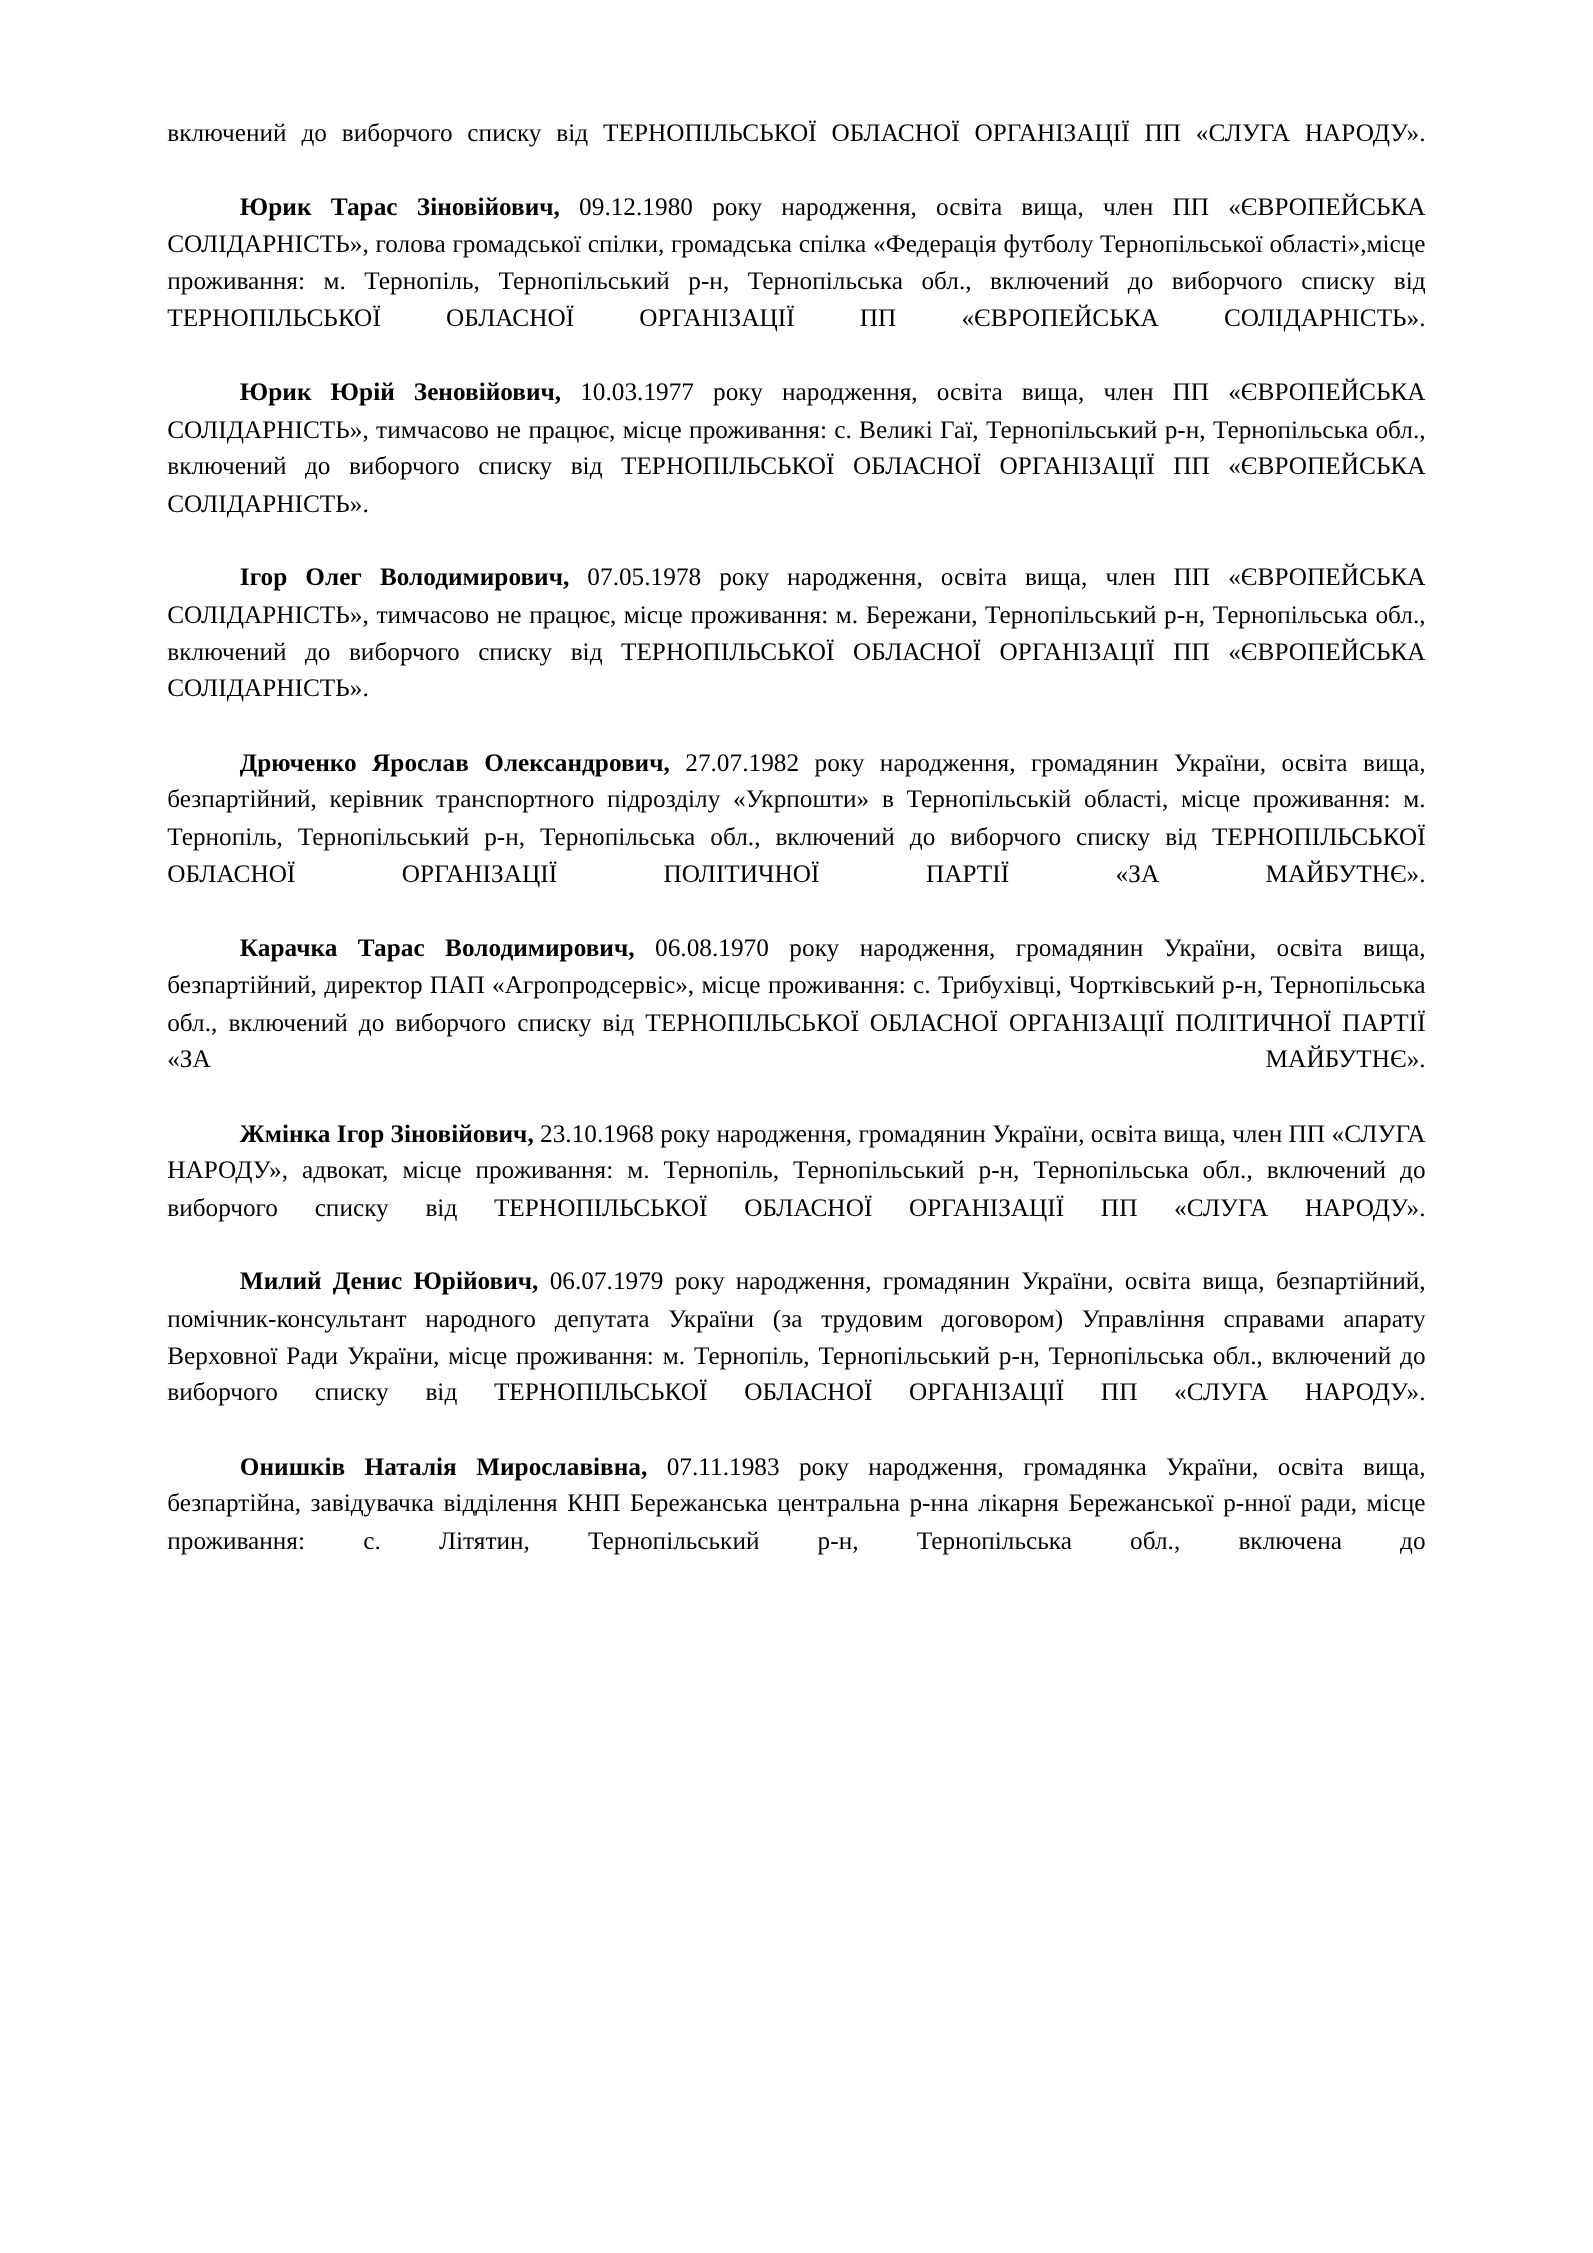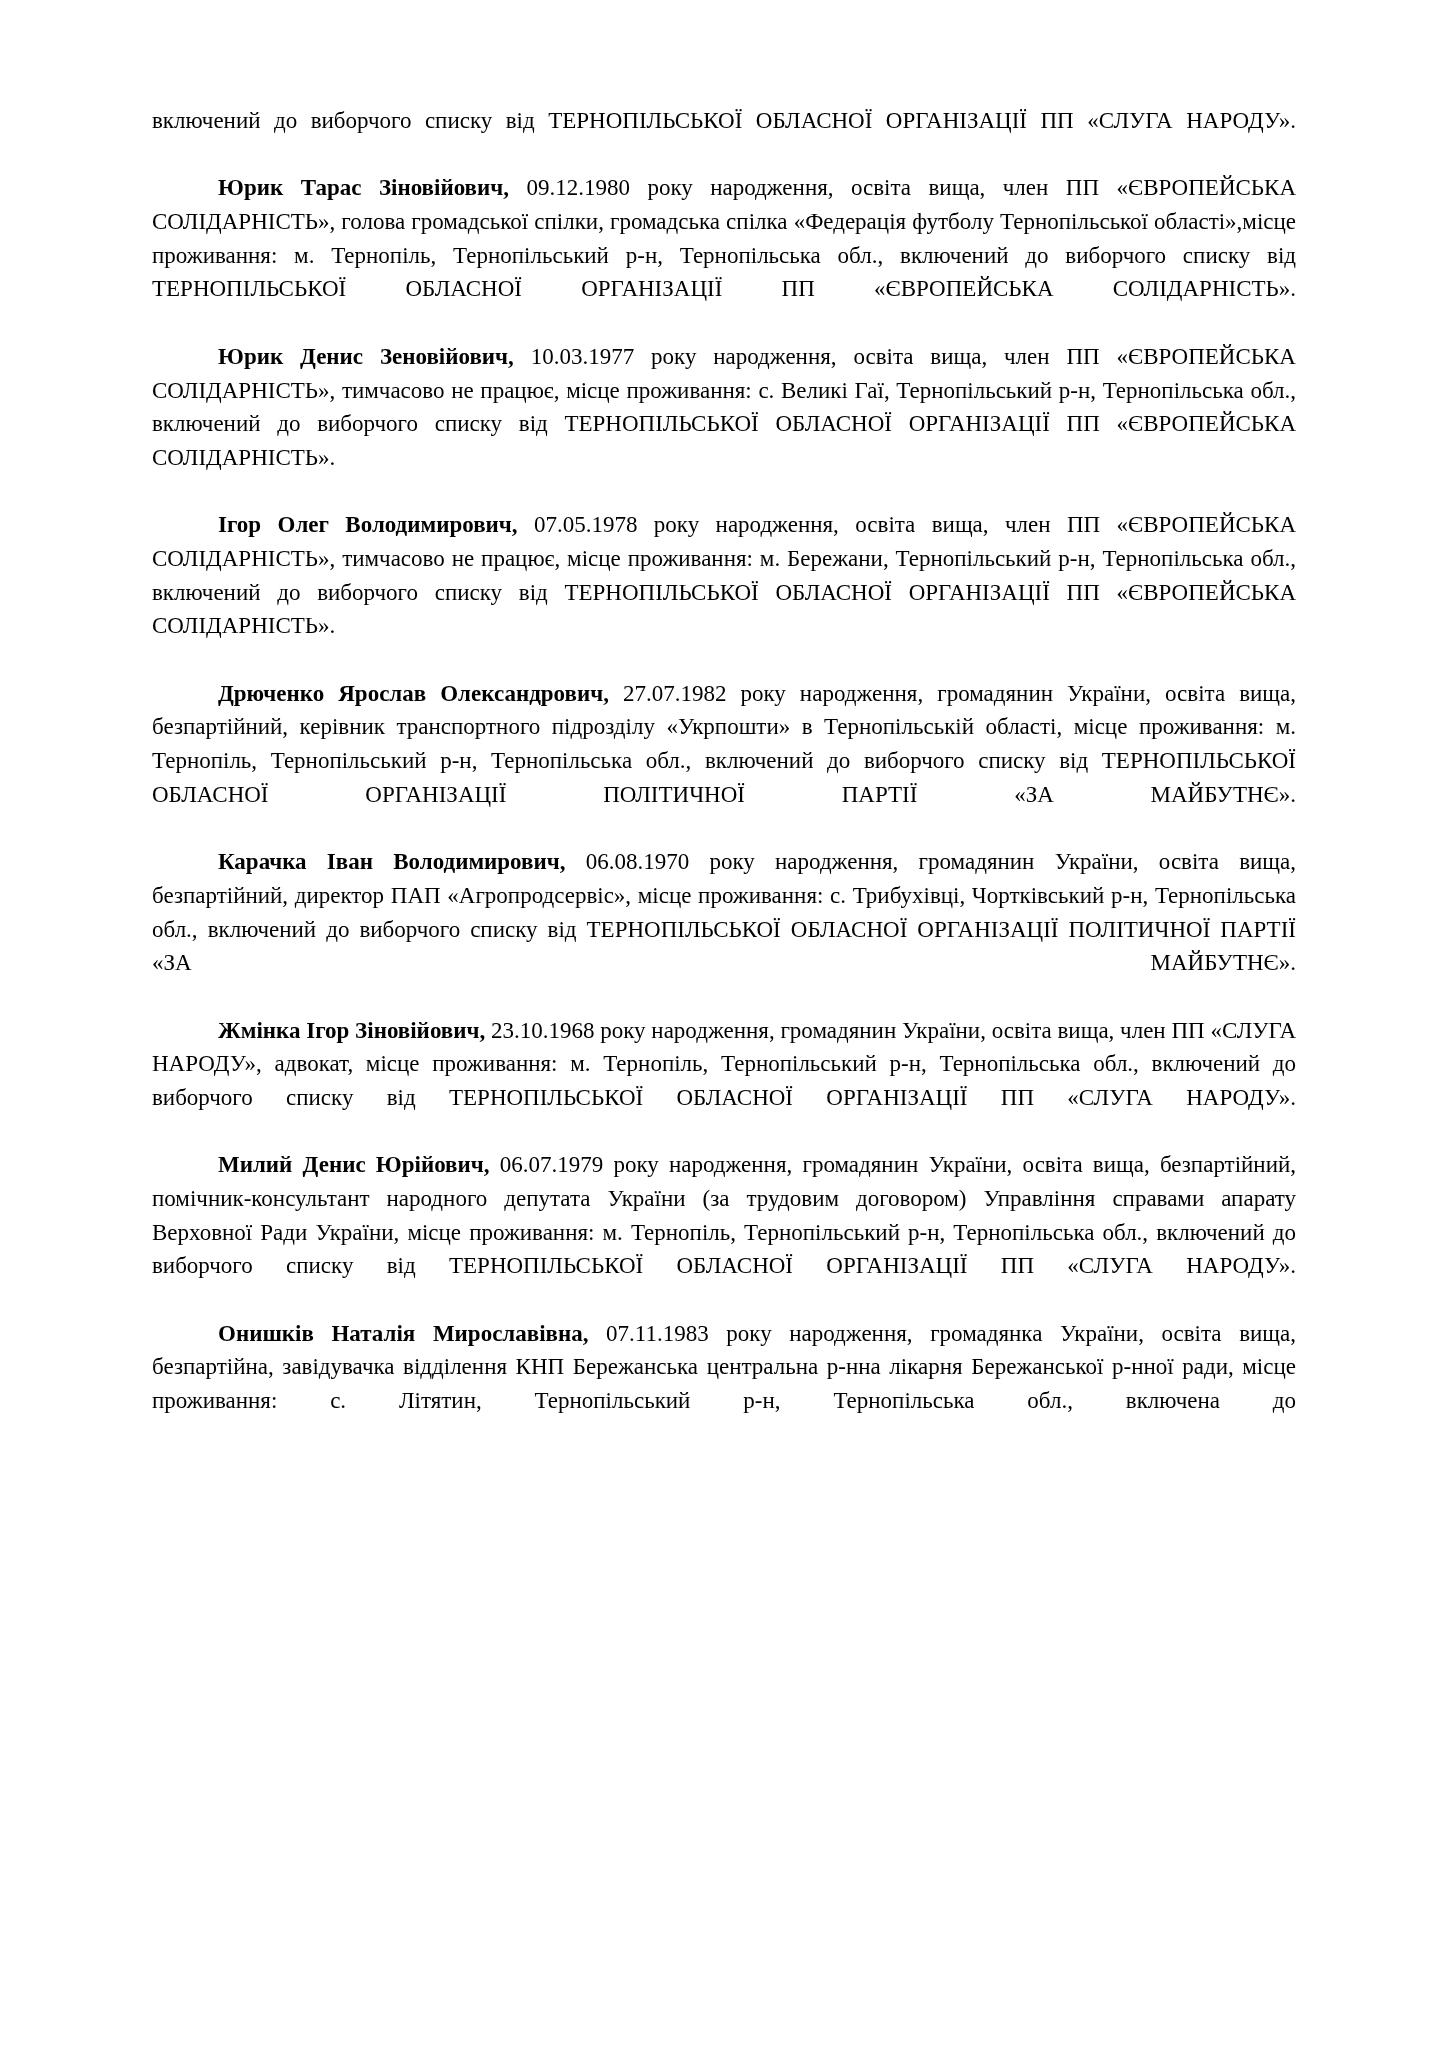--- a/index.html
+++ b/index.html
@@ -47,27 +47,27 @@
 </head>
 <body>
 
 <div class="page">
   <div class="doc-body">
 
     <p class="para"><span class="txt">включений до виборчого  списку від ТЕРНОПІЛЬСЬКОЇ ОБЛАСНОЇ ОРГАНІЗАЦІЇ  ПП «СЛУГА НАРОДУ».</span></p>
 
     <p class="para indented"><span class="nm">Юрик Тарас Зіновійович,</span><span class="txt"> 09.12.1980 року народження, освіта вища, член ПП «ЄВРОПЕЙСЬКА  СОЛІДАРНІСТЬ», голова громадської спілки, громадська спілка «Федерація футболу Тернопільської області»,місце проживання: м. Тернопіль, Тернопільський р-н, Тернопільська обл., включений до виборчого  списку від ТЕРНОПІЛЬСЬКОЇ ОБЛАСНОЇ ОРГАНІЗАЦІЇ  ПП «ЄВРОПЕЙСЬКА СОЛІДАРНІСТЬ».</span></p>
 
-    <p class="para indented"><span class="nm">Юрик Денис Зеновійович,</span><span class="txt"> 10.03.1977  року народження, освіта вища, член ПП «ЄВРОПЕЙСЬКА  СОЛІДАРНІСТЬ», тимчасово не працює, місце проживання: с. Великі Гаї,  Тернопільський р-н, Тернопільська обл., включений до виборчого  списку від ТЕРНОПІЛЬСЬКОЇ ОБЛАСНОЇ ОРГАНІЗАЦІЇ  ПП «ЄВРОПЕЙСЬКА СОЛІДАРНІСТЬ».</span></p>
+    <p class="para indented"><span class="nm">Юрик Юрій Зеновійович,</span><span class="txt"> 10.03.1977  року народження, освіта вища, член ПП «ЄВРОПЕЙСЬКА  СОЛІДАРНІСТЬ», тимчасово не працює, місце проживання: с. Великі Гаї,  Тернопільський р-н, Тернопільська обл., включений до виборчого  списку від ТЕРНОПІЛЬСЬКОЇ ОБЛАСНОЇ ОРГАНІЗАЦІЇ  ПП «ЄВРОПЕЙСЬКА СОЛІДАРНІСТЬ».</span></p>
 
     <p class="para indented"><span class="nm">Ігор Олег Володимирович,</span><span class="txt"> 07.05.1978 року народження, освіта вища, член ПП «ЄВРОПЕЙСЬКА  СОЛІДАРНІСТЬ», тимчасово не працює, місце проживання: м. Бережани,  Тернопільський р-н, Тернопільська обл., включений до виборчого  списку від ТЕРНОПІЛЬСЬКОЇ ОБЛАСНОЇ ОРГАНІЗАЦІЇ  ПП «ЄВРОПЕЙСЬКА СОЛІДАРНІСТЬ».</span></p>
 
     <p class="para indented"><span class="nm">Дрюченко Ярослав Олександрович,</span><span class="txt"> 27.07.1982 року народження, громадянин України, освіта  вища, безпартійний, керівник транспортного підрозділу «Укрпошти» в Тернопільській області, місце проживання: м. Тернопіль, Тернопільський р-н, Тернопільська обл., включений до виборчого списку від ТЕРНОПІЛЬСЬКОЇ ОБЛАСНОЇ ОРГАНІЗАЦІЇ ПОЛІТИЧНОЇ ПАРТІЇ «ЗА МАЙБУТНЄ».</span></p>
 
-    <p class="para indented"><span class="nm">Карачка Іван Володимирович,</span><span class="txt"> 06.08.1970 року народження, громадянин України, освіта  вища, безпартійний, директор ПАП «Агропродсервіс», місце проживання: с. Трибухівці, Чортківський р-н, Тернопільська обл., включений до виборчого  списку від ТЕРНОПІЛЬСЬКОЇ ОБЛАСНОЇ ОРГАНІЗАЦІЇ ПОЛІТИЧНОЇ ПАРТІЇ «ЗА МАЙБУТНЄ».</span></p>
+    <p class="para indented"><span class="nm">Карачка Тарас Володимирович,</span><span class="txt"> 06.08.1970 року народження, громадянин України, освіта  вища, безпартійний, директор ПАП «Агропродсервіс», місце проживання: с. Трибухівці, Чортківський р-н, Тернопільська обл., включений до виборчого  списку від ТЕРНОПІЛЬСЬКОЇ ОБЛАСНОЇ ОРГАНІЗАЦІЇ ПОЛІТИЧНОЇ ПАРТІЇ «ЗА МАЙБУТНЄ».</span></p>
 
     <p class="para indented"><span class="nm">Жмінка Ігор Зіновійович,</span><span class="txt"> 23.10.1968 року народження, громадянин України, освіта  вища, член ПП «СЛУГА НАРОДУ», адвокат, місце проживання: м. Тернопіль, Тернопільський р-н, Тернопільська обл., включений до виборчого  списку від ТЕРНОПІЛЬСЬКОЇ ОБЛАСНОЇ ОРГАНІЗАЦІЇ  ПП  «СЛУГА НАРОДУ».</span></p>
 
     <p class="para indented"><span class="nm">Милий Денис Юрійович,</span><span class="txt"> 06.07.1979 року народження, громадянин України, освіта  вища, безпартійний, помічник-консультант народного депутата України (за трудовим договором) Управління справами апарату Верховної Ради України, місце проживання: м. Тернопіль, Тернопільський р-н, Тернопільська обл., включений до виборчого  списку від ТЕРНОПІЛЬСЬКОЇ ОБЛАСНОЇ ОРГАНІЗАЦІЇ  ПП  «СЛУГА НАРОДУ».</span></p>
 
     <p class="para indented"><span class="nm">Онишків Наталія Мирославівна,</span><span class="txt"> 07.11.1983 року народження, громадянка України, освіта  вища, безпартійна, завідувачка відділення КНП Бережанська центральна р-нна лікарня Бережанської р-нної ради, місце проживання: с. Літятин, Тернопільський р-н, Тернопільська обл., включена до</span></p>
 
   </div>
 </div>
 

